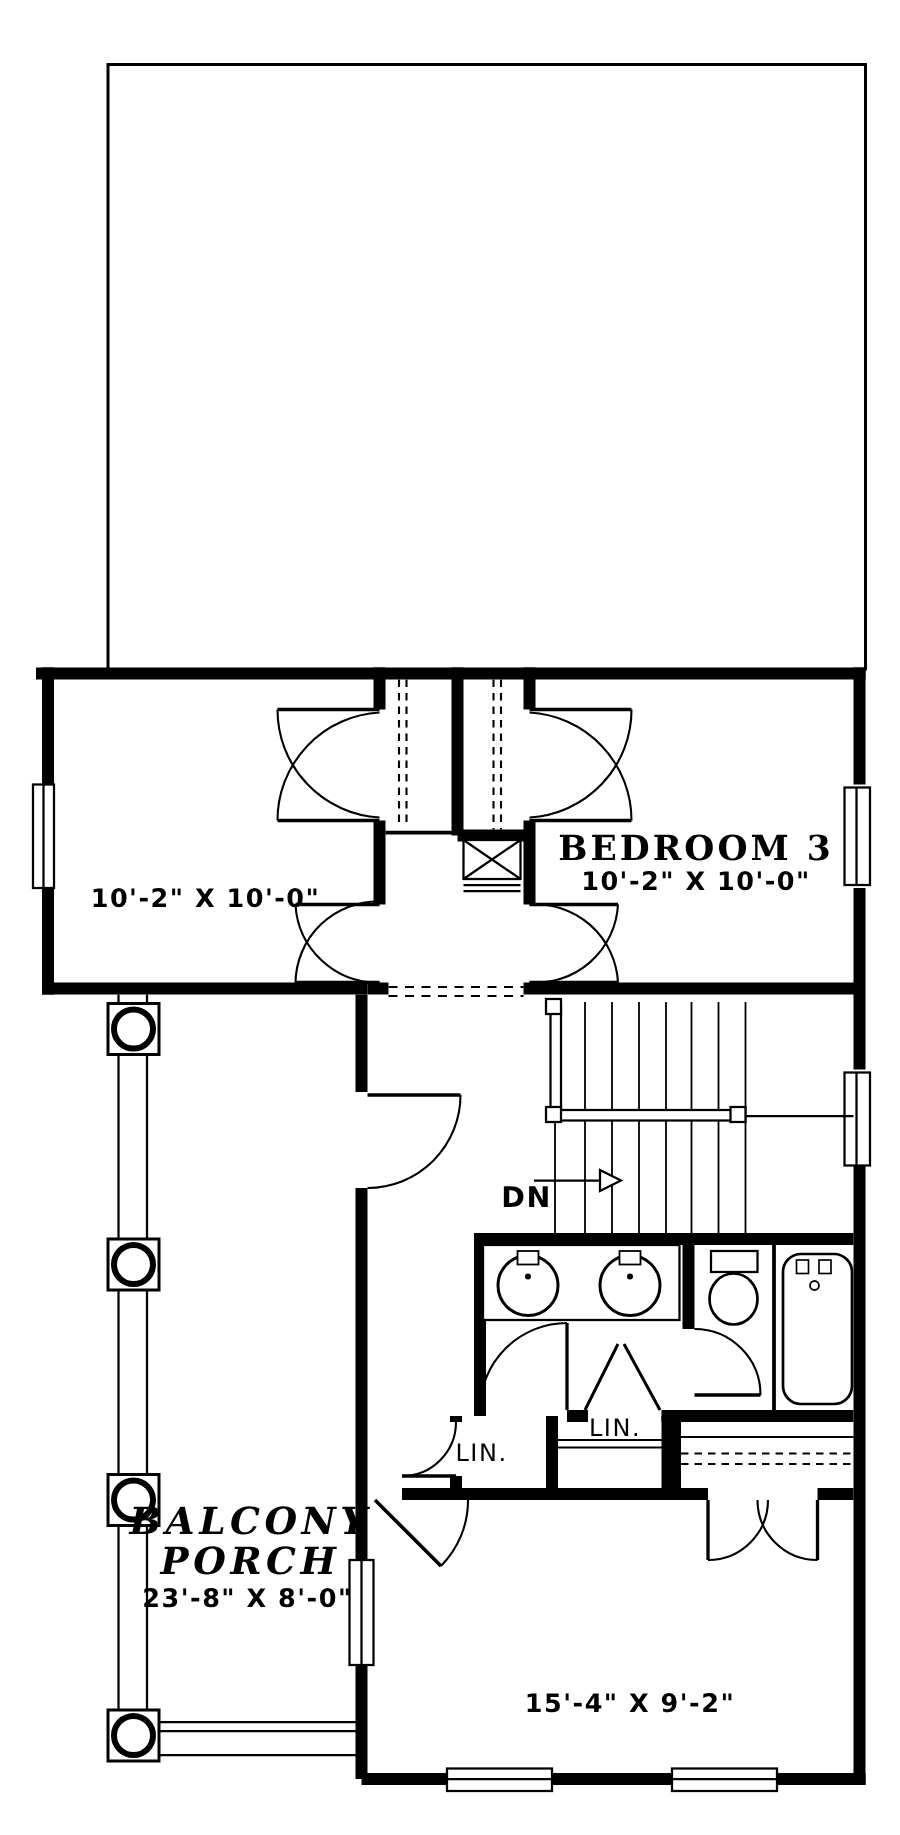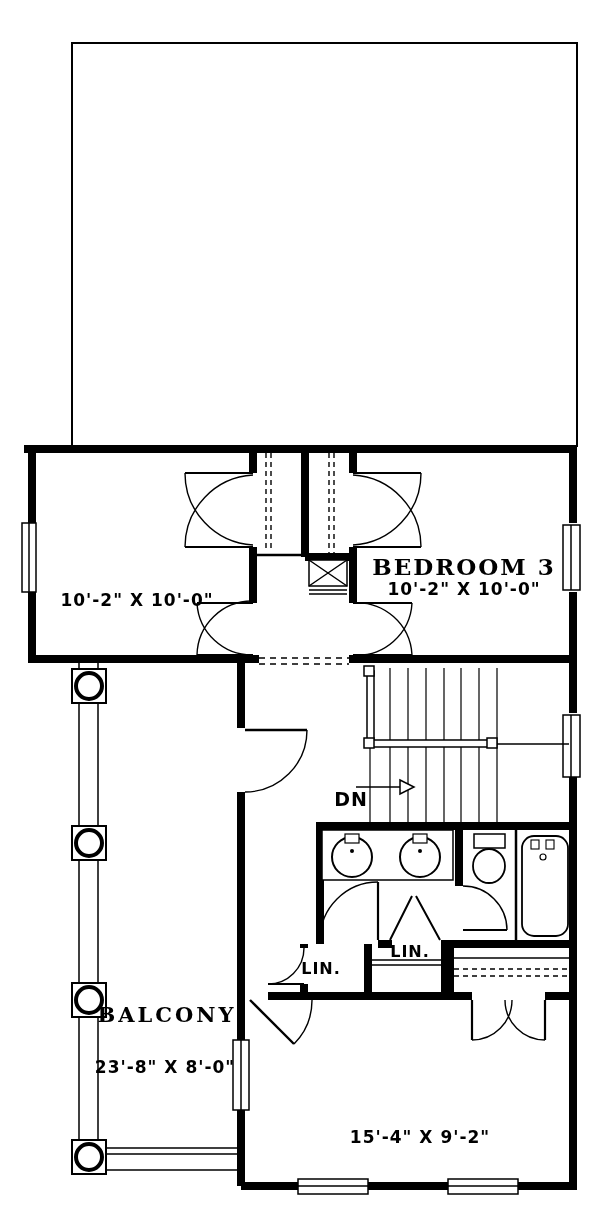--- a/index.html
+++ b/index.html
@@ -2,23 +2,23 @@
 <html><head>
 <meta charset="utf-8">
 <style>
   html,body{margin:0;padding:0;background:#ffffff;}
   .plan{position:relative;width:600px;height:1223px;background:#fff;overflow:hidden;
         font-family:"DejaVu Serif", serif;}
   .plan svg{position:absolute;left:0;top:0;}
   .label{position:absolute;transform:translate(-50%,-50%);color:#000;font-weight:bold;
          white-space:nowrap;line-height:1;}
   .room-name{font-size:23px;letter-spacing:2px;}
-  .porch-name{font-size:21px;letter-spacing:3px;}
+  .porch-name{font-size:25px;letter-spacing:3px;font-style:italic;}
   .room-dims{font-size:17px;letter-spacing:1px;font-family:"DejaVu Sans", sans-serif;font-weight:bold;}
-  .small-note{font-size:16px;letter-spacing:1px;font-family:"DejaVu Sans", sans-serif;font-weight:bold;}
+  .small-note{font-size:16px;letter-spacing:1px;font-family:"DejaVu Sans", sans-serif;font-weight:normal;}
   .dn-note{font-size:19px;letter-spacing:1px;font-family:"DejaVu Sans", sans-serif;font-weight:bold;}
 </style>
 </head>
 <body>
 
 <div class="plan">
 <svg width="600" height="1223" viewBox="0 0 600 1223">
 
   <g>
     <path d="M72,447 V43 H577 V447" fill="none" stroke="#000" stroke-width="2"></path>
@@ -213,20 +213,21 @@
         </g>
   </g>
 </svg>
 
   <div class="label room-dims" style="left:137px;top:600px;">10'-2" X 10'-0"</div>
 
   <div class="label room-name" style="left:464px;top:566px;">BEDROOM 3</div>
   <div class="label room-dims" style="left:464px;top:589px;">10'-2" X 10'-0"</div>
 
   <div class="label porch-name" style="left:167px;top:1014px;">BALCONY</div>
+  <div class="label porch-name" style="left:167px;top:1041px;">PORCH</div>
   <div class="label room-dims" style="left:165px;top:1067px;">23'-8" X 8'-0"</div>
 
   <div class="label room-dims" style="left:420px;top:1137px;">15'-4" X 9'-2"</div>
 
   <div class="label dn-note" style="left:351px;top:799px;">DN</div>
   <div class="label small-note" style="left:321px;top:969px;">LIN.</div>
   <div class="label small-note" style="left:410px;top:952px;">LIN.</div>
 </div>
 
 </body></html>

